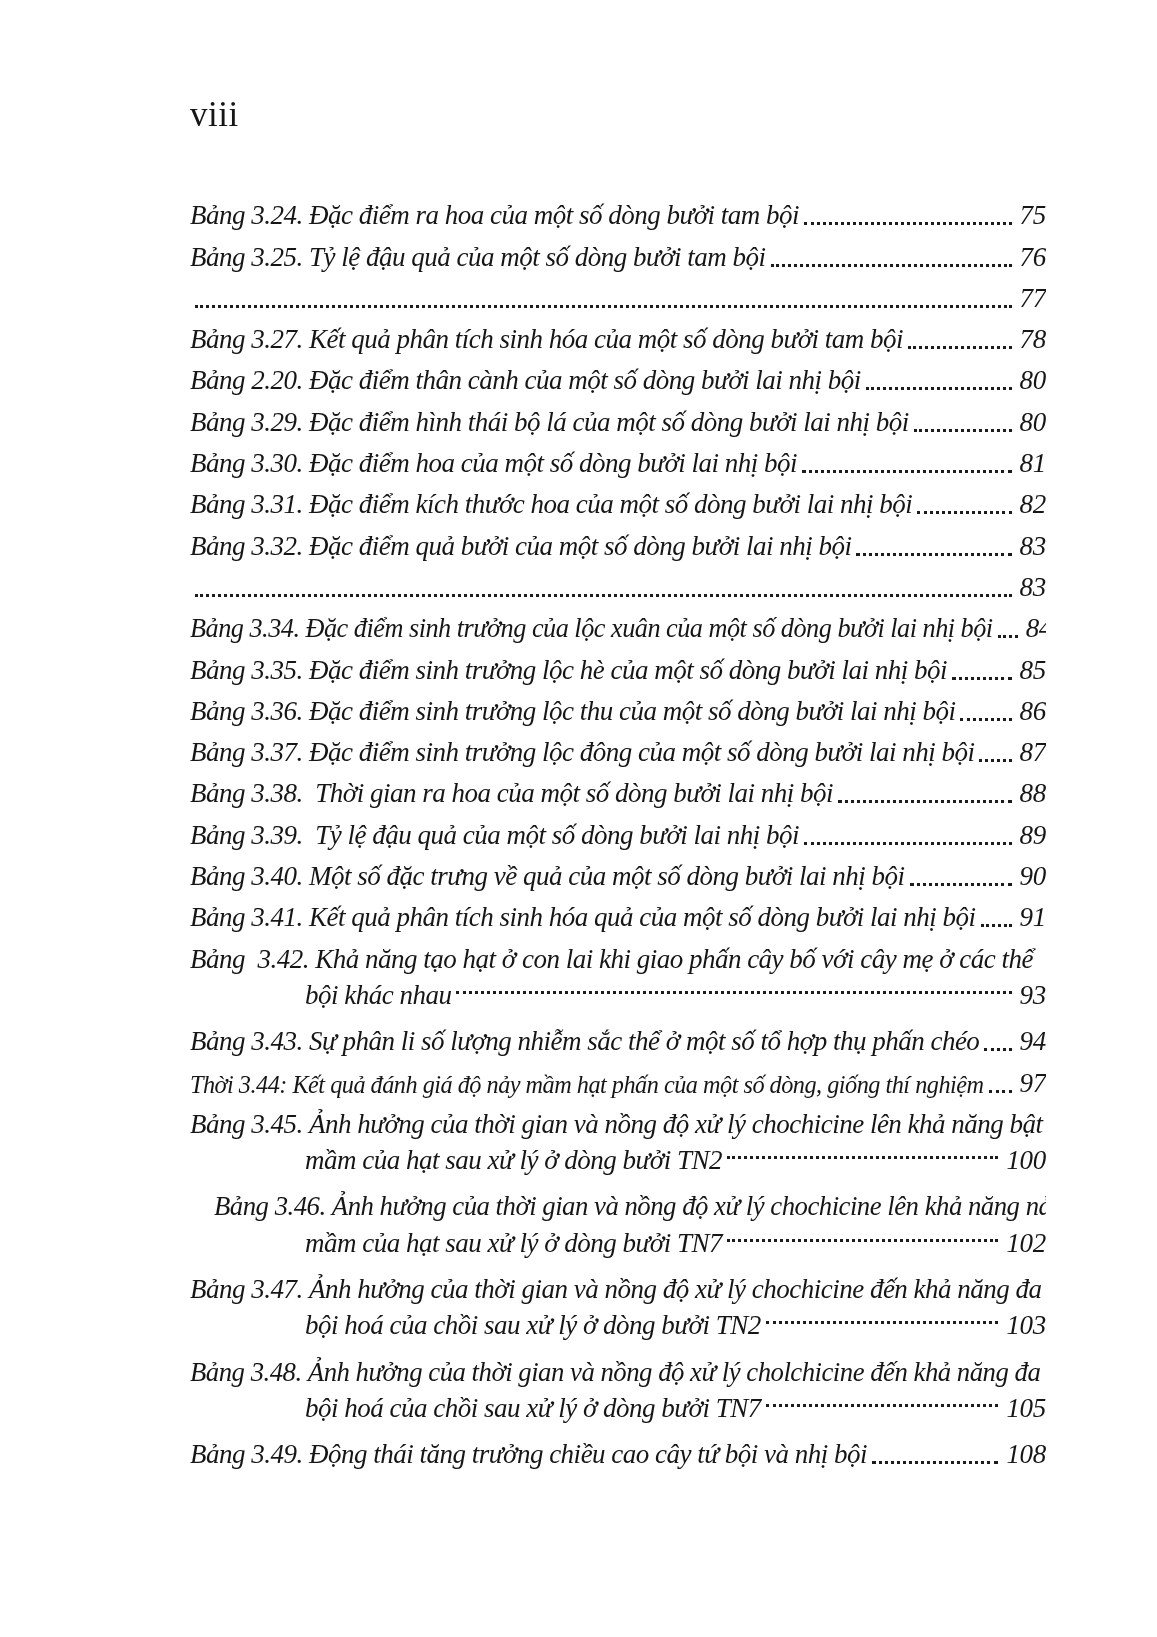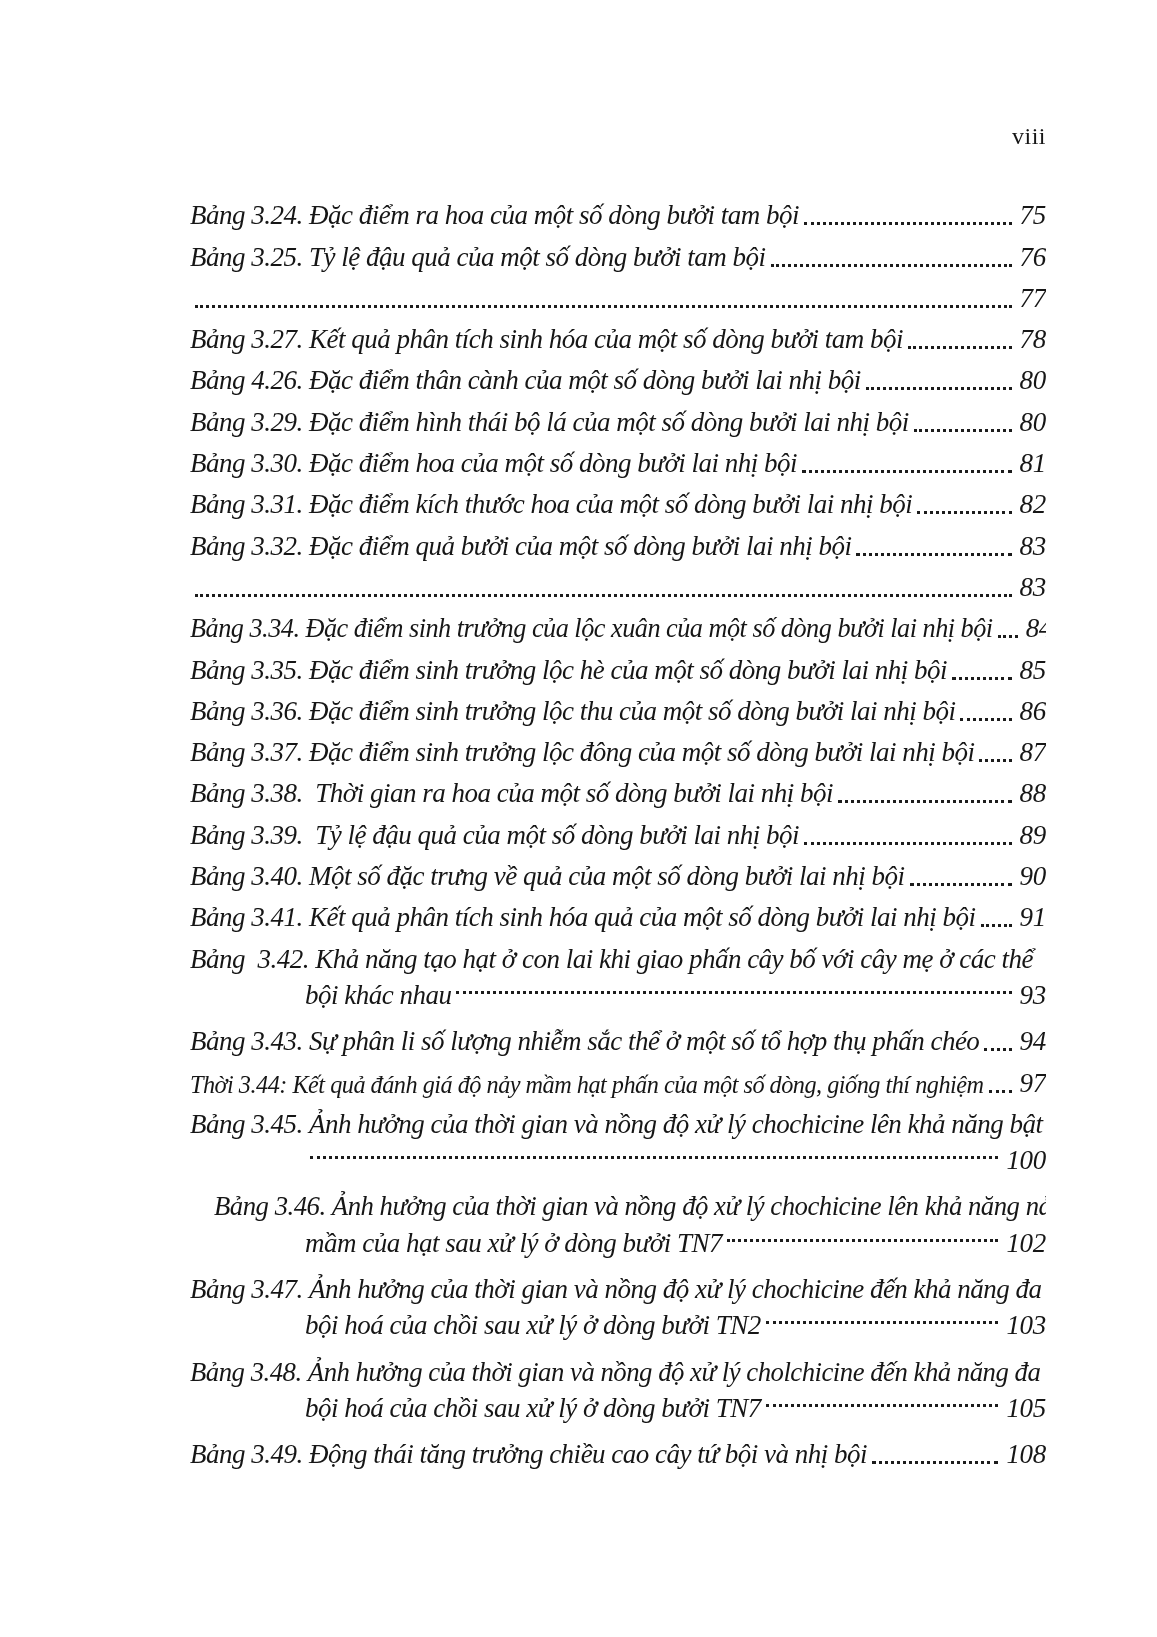--- a/index.html
+++ b/index.html
@@ -14,24 +14,23 @@
     width:1157px;height:1637px;
     background:var(--bg);
     margin:0 auto;
     font-family:"Liberation Serif","DejaVu Serif",serif;
     color:var(--text);
     overflow:hidden;
   }
   .page-header{
     position:absolute;
     top:95px;left:190px;width:856px;
-    text-align:right;
-    font-size:24px;
+    text-align:left;
+    font-size:35px;
     letter-spacing:0.5px;
-    margin-top:28px;
   }
   .toc{
     position:absolute;
     top:190px;left:190px;width:856px;
   }
   .toc-row{
     display:flex;
     align-items:flex-end;
     height:var(--row-h);
     font-size:27px;
@@ -81,21 +80,21 @@
       <div class="toc-row">
         <span class="leader"></span>
         <span class="page-num">77</span>
       </div>
       <div class="toc-row">
         <span class="toc-text">Bảng 3.27. Kết quả phân tích sinh hóa của một số dòng bưởi tam bội</span>
         <span class="leader"></span>
         <span class="page-num">78</span>
       </div>
       <div class="toc-row">
-        <span class="toc-text">Bảng 4.26. Đặc điểm thân cành của một số dòng bưởi lai nhị bội</span>
+        <span class="toc-text">Bảng 2.20. Đặc điểm thân cành của một số dòng bưởi lai nhị bội</span>
         <span class="leader"></span>
         <span class="page-num">80</span>
       </div>
       <div class="toc-row">
         <span class="toc-text">Bảng 3.29. Đặc điểm hình thái bộ lá của một số dòng bưởi lai nhị bội</span>
         <span class="leader"></span>
         <span class="page-num">80</span>
       </div>
       <div class="toc-row">
         <span class="toc-text">Bảng 3.30. Đặc điểm hoa của một số dòng bưởi lai nhị bội</span>
@@ -171,20 +170,21 @@
       </div>
       <div class="toc-row">
         <span class="toc-text" style="font-size: 24.25px;">Thời 3.44: Kết quả đánh giá độ nảy mầm hạt phấn của một số dòng, giống thí nghiệm</span>
         <span class="leader"></span>
         <span class="page-num">97</span>
       </div>
       <div class="toc-row">
         <span class="toc-text">Bảng 3.45. Ảnh hưởng của thời gian và nồng độ xử lý chochicine lên khả năng bật</span>
       </div>
       <div class="toc-row cont">
+        <span class="toc-text">mầm của hạt sau xử lý ở dòng bưởi TN2</span>
         <span class="leader"></span>
         <span class="page-num">100</span>
       </div>
       <div class="toc-row">
         <span class="toc-text" style="font-size: 26.75px; margin-left: 24px;">Bảng 3.46. Ảnh hưởng của thời gian và nồng độ xử lý chochicine lên khả năng nảy</span>
       </div>
       <div class="toc-row cont">
         <span class="toc-text">mầm của hạt sau xử lý ở dòng bưởi TN7</span>
         <span class="leader"></span>
         <span class="page-num">102</span>

